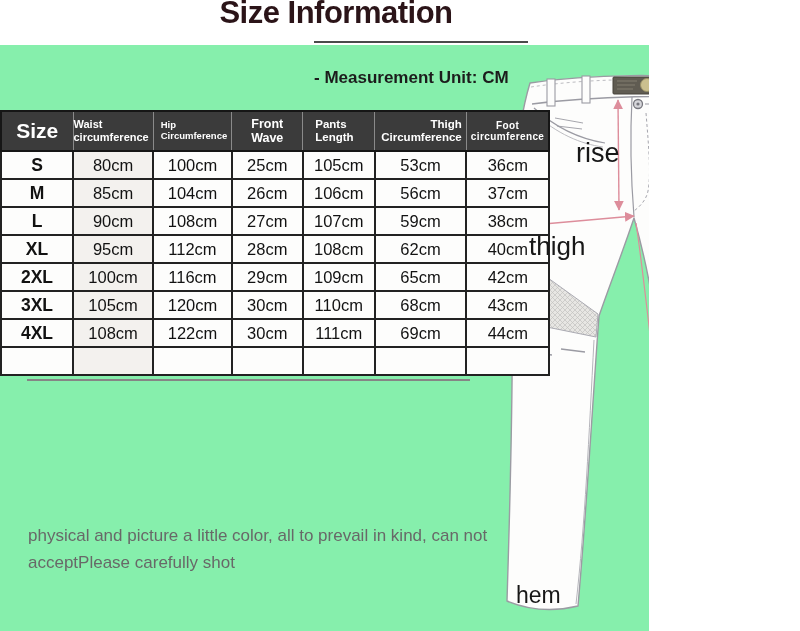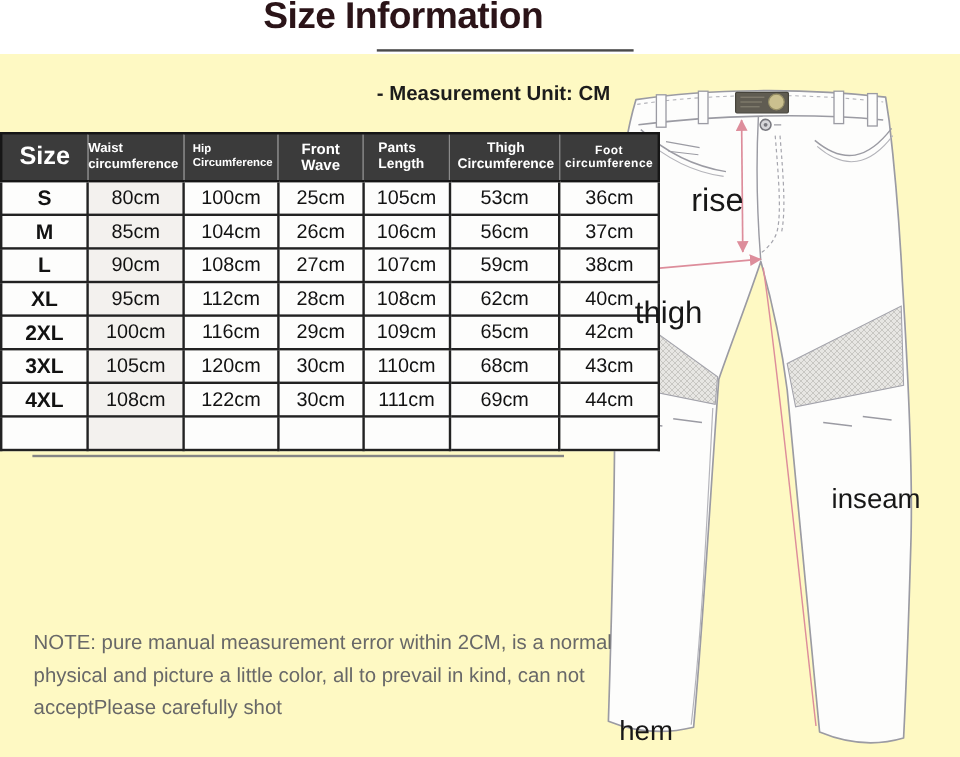--- a/index.html
+++ b/index.html
@@ -1,47 +1,47 @@
 <!DOCTYPE html>
 <html><head>
 <meta charset="utf-8">
 <style>
   html,body{margin:0;padding:0;}
   body{font-family:"Liberation Sans", sans-serif;}
-  #stage{position:relative;width:800px;height:631px;background:#fef9c3;overflow:hidden;}
+  #stage{position:relative;width:649px;height:631px;background:#86efac;overflow:hidden;}
   .topbar{position:absolute;left:0;top:0;width:800px;height:45px;background:#ffffff;}
   .title{position:absolute;left:0;top:-5px;width:672px;text-align:center;
          font-size:31px;font-weight:800;letter-spacing:-0.5px;color:#2b1418;}
   .title-underline{position:absolute;left:314px;top:41px;width:214px;height:2px;background:#4a4a4a;}
   .unit{position:absolute;left:314px;top:68px;font-size:17px;font-weight:bold;color:#1c1c1c;}
 
   
   .size-table-wrap{position:absolute;left:0;top:110px;z-index:2;}
   table{border-collapse:collapse;table-layout:fixed;background:#fdfdfc;border:2px solid #161616;}
   th{background:#3b3b3b;color:#ffffff;border:1px solid #8a8a8a;border-bottom:2px solid #161616;
      height:38px;padding:0 4px;font-weight:bold;line-height:1.15;vertical-align:middle;}
   td{border:2px solid #222222;height:26px;text-align:center;font-size:16.5px;color:#121212;
      padding:0;overflow:hidden;white-space:nowrap;}
   td.c0{font-weight:bold;font-size:17.5px;}
   td.c1{background:#f3f1ee;}
   th.h0{font-size:21px;text-align:center;}
   th.h1{font-size:11px;text-align:left;padding-left:0;}
   th.h2{font-size:9.5px;text-align:left;padding-left:7px;margin-left:19px;}
   th.h3{font-size:12.5px;text-align:center;}
   th.h4{font-size:11.5px;text-align:left;padding-left:12px;}
-  th.h5{font-size:11.5px;text-align:center;padding-left:6px;}
+  th.h5{font-size:11.5px;text-align:right;padding-left:6px;}
   th.h6{font-size:10px;text-align:center;letter-spacing:0.4px;}
 
   .divider2{position:absolute;left:27px;top:379px;width:443px;height:2px;background:#858585;}
   .advice{position:absolute;left:28px;top:396px;font-size:16.5px;color:#6e6e6e;line-height:25px;z-index:2;}
   .note{position:absolute;left:28px;top:522px;font-size:17px;color:#686868;line-height:27px;z-index:2;}
 
   
   .pants{position:absolute;left:495px;top:55px;width:305px;height:576px;z-index:1;}
-  .diagram-label{position:absolute;color:#171717;z-index:3;font-weight:500;margin-top:14px;}
+  .diagram-label{position:absolute;color:#171717;z-index:3;font-weight:500;}
   .lbl-rise{left:576px;top:138px;font-size:27px;}
   .lbl-thigh{left:529px;top:231px;font-size:26px;text-align:right;}
   .lbl-inseam{left:693px;top:388px;font-size:23px;}
   .lbl-hem{left:516px;top:582px;font-size:23px;}
 </style>
 </head>
 <body>
 
 <div id="stage">
 
@@ -217,21 +217,20 @@
             <td class="c6"></td>
           </tr>
         </tbody>
     </table>
   </div>
 
   <div class="divider2"></div>
   <div class="advice">
     </div>
   <div class="note">
-      <div>NOTE: pure manual measurement error within 2CM, is a normal</div>
       <div>physical and picture a little color, all to prevail in kind, can not</div>
       <div>acceptPlease carefully shot</div>
     </div>
 
   <div class="diagram-label lbl-rise">rise</div>
   <div class="diagram-label lbl-thigh">thigh</div>
   <div class="diagram-label lbl-inseam">inseam</div>
   <div class="diagram-label lbl-hem">hem</div>
 
 </div>

